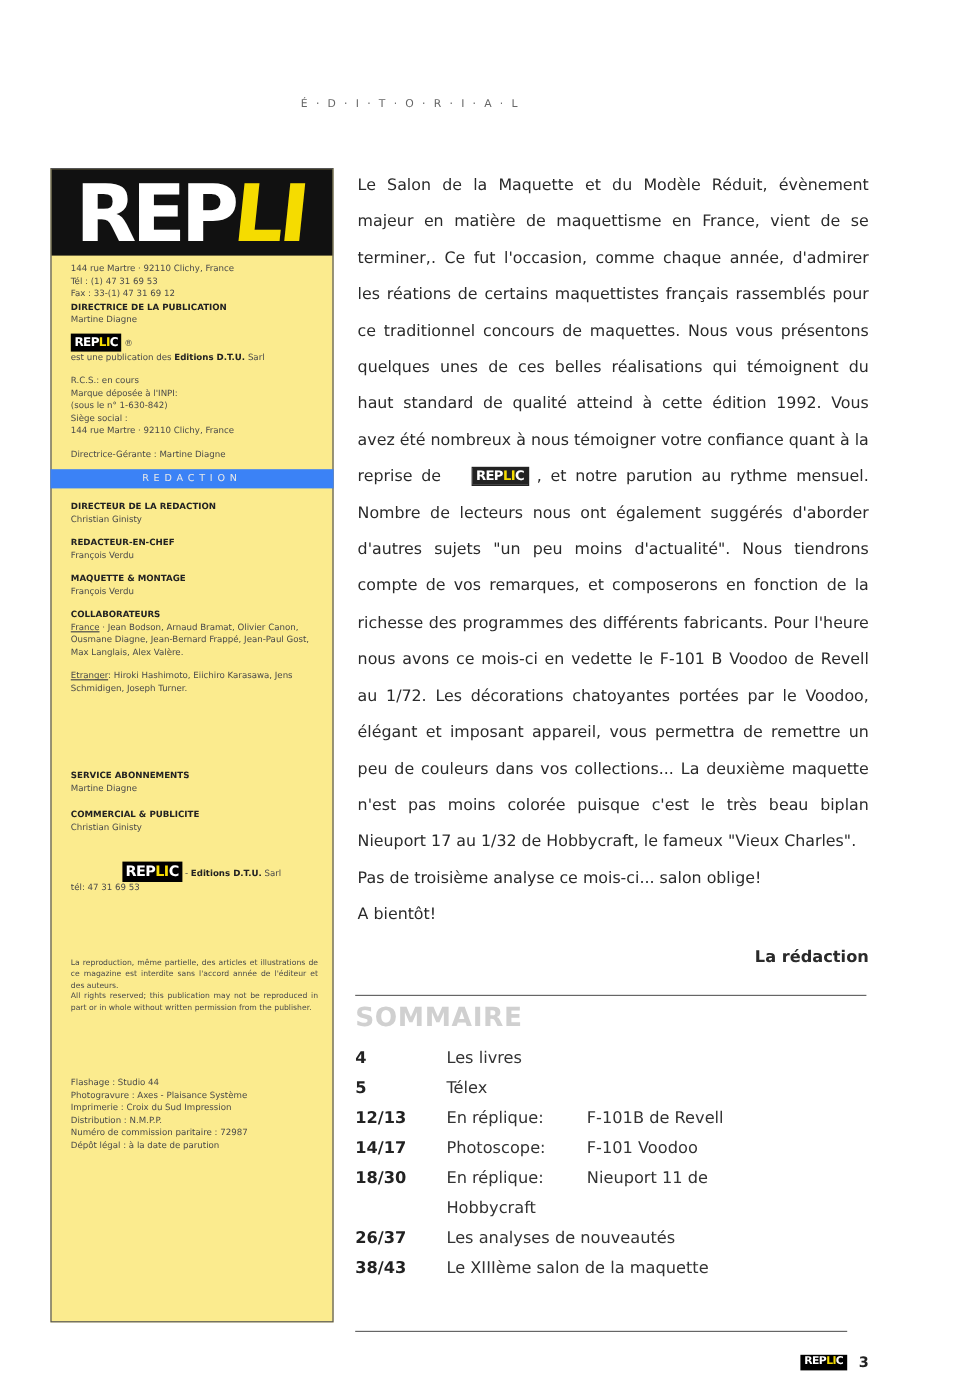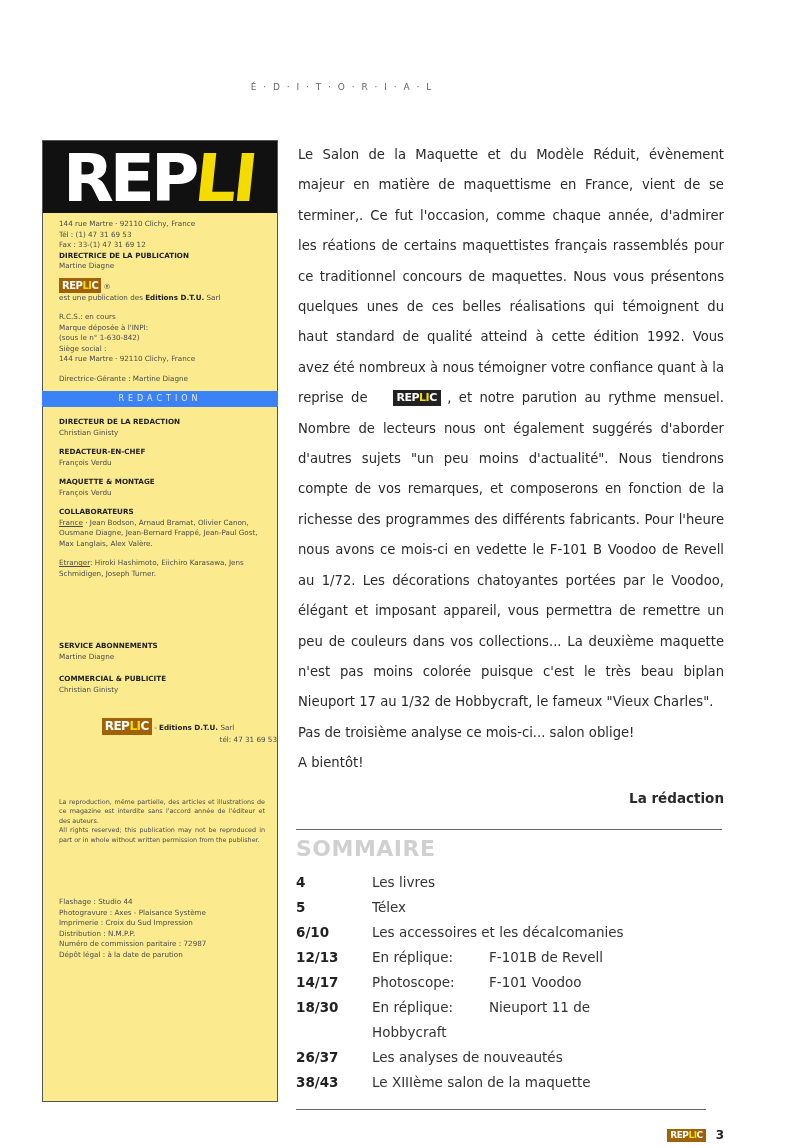--- a/index.html
+++ b/index.html
@@ -20,21 +20,21 @@
     position: relative; height: 72px; background: #111; overflow: hidden;
   }
   .logo-big {
     position: absolute; left: 20px; top: 2px; font-family: "DejaVu Sans", sans-serif;
     font-weight: bold; font-size: 66px; letter-spacing: -4px; color: #fff; line-height: 72px;
   }
   .logo-big .li { color: #f5dc00; display: inline-block; transform: skewX(-6deg); }
   .panel-body { padding: 6px 0 0 16px; font-size: 7.2px; line-height: 10.5px; color: #4a4a4a; }
   .panel-body .b { font-weight: bold; color: #222; }
   .mini-logo {
-    display: inline-block; background: #a16207; color: #fff; font-weight: bold; font-size: 10px;
+    display: inline-block; background: #000000; color: #fff; font-weight: bold; font-size: 10px;
     padding: 1px 3px; letter-spacing: -0.5px; line-height: 13px;
   }
   .mini-logo .li { color: #f5dc00; }
   .sec-bar {
     background: #3b82f6; color: #e8e8e8; text-align: center; font-size: 8px;
     letter-spacing: 4px; height: 16px; line-height: 16px; margin: 0 -1px;
   }
   .blk { margin-bottom: 9px; }
   .gap { height: 9px; }
   .u { text-decoration: underline; }
@@ -130,21 +130,21 @@
       <div class="b">COMMERCIAL &amp; PUBLICITE</div>
       <div>Christian Ginisty</div>
     </div>
     <div style="height:14px"></div>
     <div style="text-align:center; ">
       <span class="mini-logo" style="font-size:12px;line-height:15px"><span>REP</span><span class="li">LI</span><span>C</span></span>
       <span>-</span>
       <span class="b">Editions D.T.U.</span>
       <span>Sarl</span>
     </div>
-    <div style="text-align:right; ">tél: 47 31 69 53</div>
+    <div style="text-align:left; ">tél: 47 31 69 53</div>
     <div style="height:52px"></div>
     <div style="padding-right:12px; font-size:6.4px; line-height:9.5px; text-align:justify">La reproduction, même partielle, des articles et illustrations de ce magazine est interdite sans l'accord année de l'éditeur et des auteurs.</div>
     <div style="padding-right:12px; font-size:6.4px; line-height:9.5px; text-align:justify">All rights reserved; this publication may not be reproduced in part or in whole without written permission from the publisher.</div>
     <div style="height:52px"></div>
     <div>Flashage : Studio 44</div>
     <div>Photogravure : Axes - Plaisance Système</div>
     <div>Imprimerie : Croix du Sud Impression</div>
     <div>Distribution : N.M.P.P.</div>
     <div>Numéro de commission paritaire : 72987</div>
     <div>Dépôt légal : à la date de parution</div>
@@ -164,24 +164,20 @@
 <div class="toc">
   <div class="toc-row">
       <span class="toc-num">4</span>
       <span class="toc-title">Les livres</span>
     </div>
   <div class="toc-row">
       <span class="toc-num">5</span>
       <span class="toc-title">Télex</span>
     </div>
   <div class="toc-row">
-      <span class="toc-num">6/10</span>
-      <span class="toc-title">Les accessoires et les décalcomanies</span>
-    </div>
-  <div class="toc-row">
       <span class="toc-num">12/13</span>
       <span class="toc-title"><span class="toc-label">En réplique:</span><span>F-101B de Revell</span></span>
     </div>
   <div class="toc-row">
       <span class="toc-num">14/17</span>
       <span class="toc-title"><span class="toc-label">Photoscope:</span><span>F-101 Voodoo</span></span>
     </div>
   <div class="toc-row">
       <span class="toc-num">18/30</span>
       <span class="toc-title" style="width:230px"><span class="toc-label">En réplique:</span><span>Nieuport 11 de Hobbycraft</span></span>

